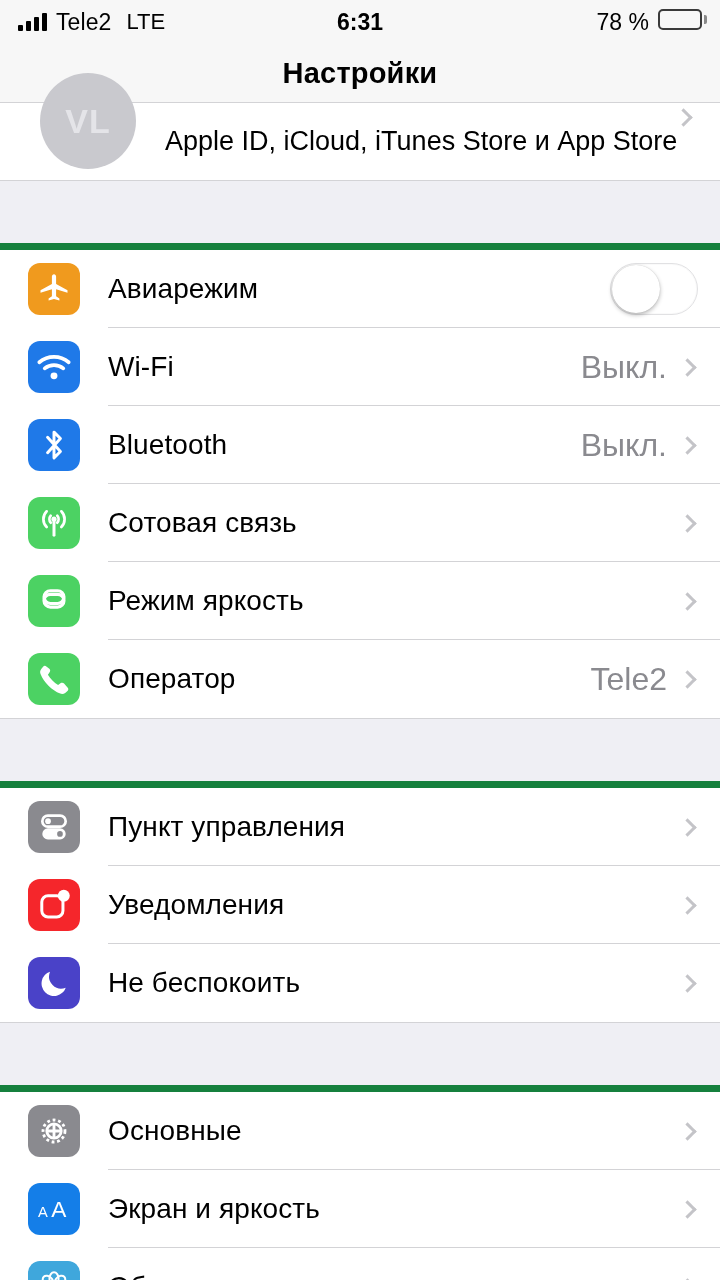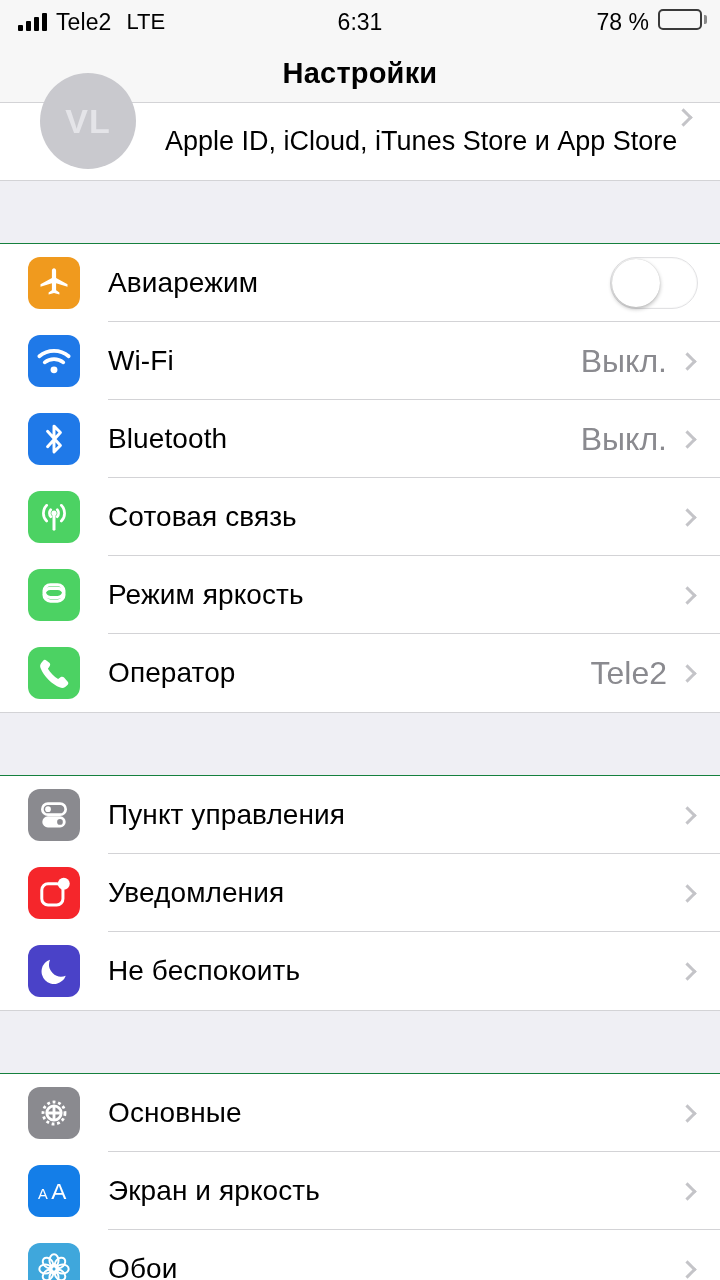--- a/index.html
+++ b/index.html
@@ -21,21 +21,21 @@
   .bars{ display:flex; align-items:flex-end; gap:3px; height:18px; }
   .bars i{ display:block; width:5px; background:#000; border-radius:1px; }
   .bars i:nth-child(1){ height:6px; }
   .bars i:nth-child(2){ height:10px; }
   .bars i:nth-child(3){ height:14px; }
   .bars i:nth-child(4){ height:18px; }
   .carrier{ font-size:23px; color:#000; letter-spacing:.1px; }
   .radio{ font-size:22px; color:#000; margin-left:6px; }
   .sb-center{
     position:absolute; left:0; right:0; text-align:center;
-    font-size:23px; font-weight:normal; color:#000; pointer-events:none;
+    font-size:23px; font-weight:bold; color:#000; pointer-events:none;
   }
   .sb-right{ margin-left:auto; display:flex; align-items:flex-start; gap:9px; }
   .batt-pct{ font-size:23px; color:#000; }
   .batt{ position:relative; width:44px; height:21px; }
   .batt-body{
     position:absolute; inset:0; border:2px solid #3a3a3a;
     border-radius:5px; padding:2px;
   }
   .batt-fill{ height:100%; background:#000; border-radius:2px; }
   .batt-nub{
@@ -45,21 +45,21 @@
 
   
   .navbar{
     height:59px; background:#F7F7F7;
     display:flex; align-items:center; justify-content:center;
     border-bottom:1px solid #d3d3d6;
   }
   .navtitle{ font-size:29px; font-weight:bold; color:#000; letter-spacing:.2px; }
 
   
-  .group{ background:#FFFFFF; border-top:1px solid #15803d; border-bottom:1px solid #d3d3d6; }
+  .group{ background:#FFFFFF; border-top:7px solid #15803d; border-bottom:1px solid #d3d3d6; }
   .gap{ background:#EFEFF4; }
   .gap.g1{ height:62px; }
   .gap.g2{ height:62px; }
   .gap.g3{ height:62px; }
 
   .row{
     position:relative; display:flex; align-items:center;
     height:78px; padding-left:28px; padding-right:22px; background:#fff;
   }
   .row .sep{

